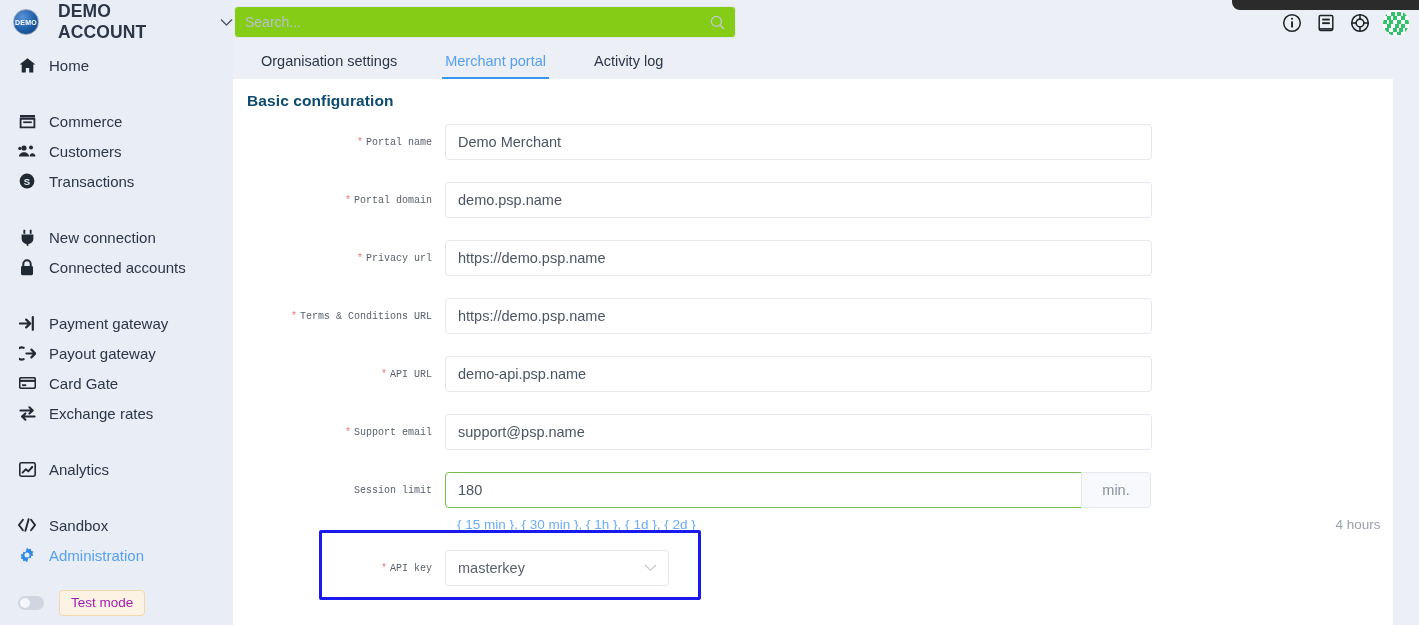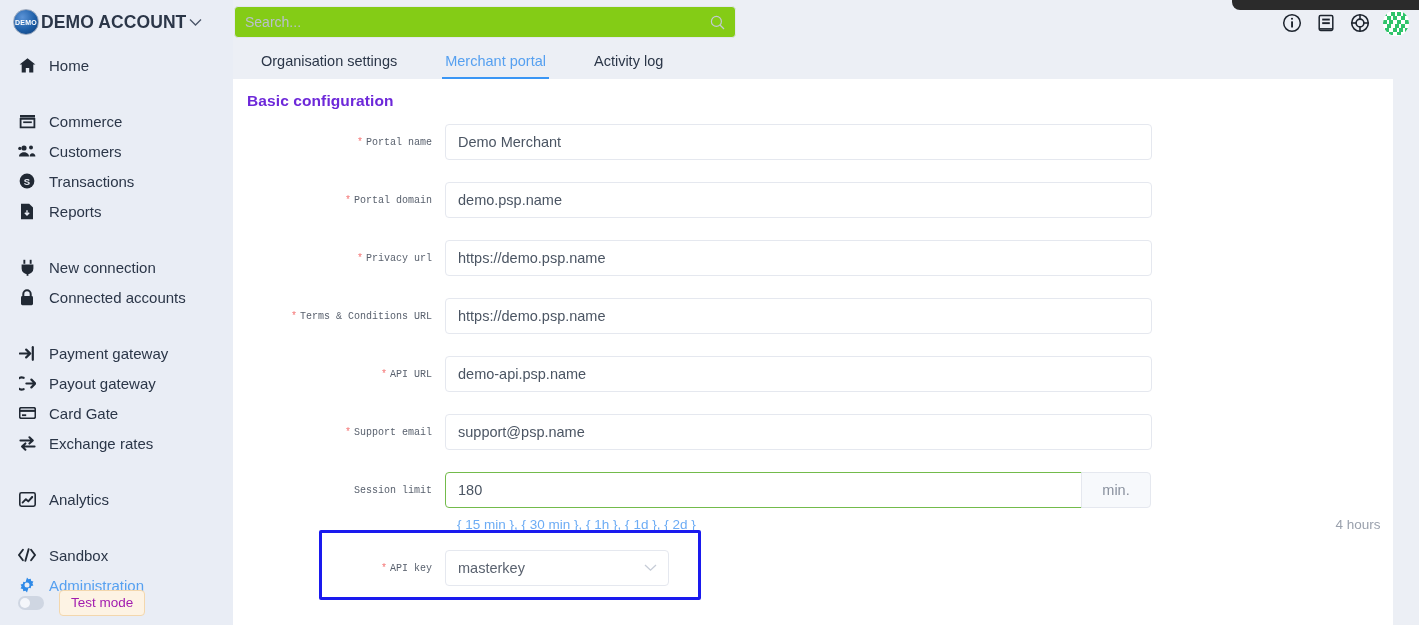--- a/index.html
+++ b/index.html
@@ -12,21 +12,21 @@
   body { position: relative; }
 
   
   #sidebar {
     position: absolute; left: 0; top: 0;
     width: 233px; height: 625px;
     background: #e9edf5;
   }
   .brand {
     display: flex; align-items: center;
-    height: 44px; padding-left: 13px; gap: 2px;
+    height: 44px; padding-left: 13px; gap: 19px;
   }
   .brand-logo {
     width: 26px; height: 26px; border-radius: 50%;
     background: radial-gradient(circle at 35% 30%, #5b93d6 0%, #1e5fa8 55%, #0d3a73 100%);
     border: 1px solid #9aa8bd;
     display: flex; align-items: center; justify-content: center;
     color: #ffffff; font-size: 7px; font-weight: bold; letter-spacing: .3px;
     font-family: "Liberation Sans", sans-serif;
     flex: 0 0 auto;
   }
@@ -117,21 +117,21 @@
     content: ""; position: absolute; left: 13px; right: 13px; bottom: 0;
     height: 2.5px; background: #3a96f5;
   }
 
   
   #panel {
     position: absolute; left: 233px; top: 79px;
     width: 1160px; height: 546px; background: #ffffff;
   }
   .panel-title {
-    font-size: 15.5px; font-weight: bold; color: #6d28d9;
+    font-size: 15.5px; font-weight: bold; color: #0c4a6e;
     padding: 13px 0 0 14px; letter-spacing: .1px;
   }
 
   .form { position: relative; margin-top: 14px; }
   .row {
     display: flex; align-items: center;
     height: 36px; margin-bottom: 22px;
   }
   .label {
     width: 212px; text-align: right; padding-right: 13px;
@@ -240,29 +240,20 @@
           <span>Customers</span>
         </div>
         <div class="nav-item">
           <span class="nav-icon">
             <svg width="16" height="16" viewBox="0 0 16 16">
               <circle cx="8" cy="8" r="7.4" fill="currentColor"></circle>
               <text x="8" y="11.7" font-size="9.5" font-family="Liberation Sans, sans-serif" font-weight="bold" fill="#e9edf5" text-anchor="middle">S</text>
             </svg>
           </span>
           <span>Transactions</span>
-        </div>
-        <div class="nav-item">
-          <span class="nav-icon">
-            <svg width="14" height="17" viewBox="0 0 14 17">
-              <path d="M1 .8h8.2L13 4.6V16.2H1z" fill="currentColor"></path>
-              <path d="M7 7.2v4.6M4.8 9.8L7 12l2.2-2.2" stroke="#e9edf5" stroke-width="1.4" fill="none"></path>
-            </svg>
-          </span>
-          <span>Reports</span>
         </div>
       </div>
       <div class="nav-spacer"></div>
       <div class="nav-group">
         <div class="nav-item">
           <span class="nav-icon">
             <svg width="15" height="17" viewBox="0 0 15 17">
               <rect x="3.4" y=".8" width="1.9" height="4" fill="currentColor"></rect>
               <rect x="9.7" y=".8" width="1.9" height="4" fill="currentColor"></rect>
               <path d="M1.6 5.4h11.8v4a5.9 5.9 0 01-11.8 0z" fill="currentColor"></path>

